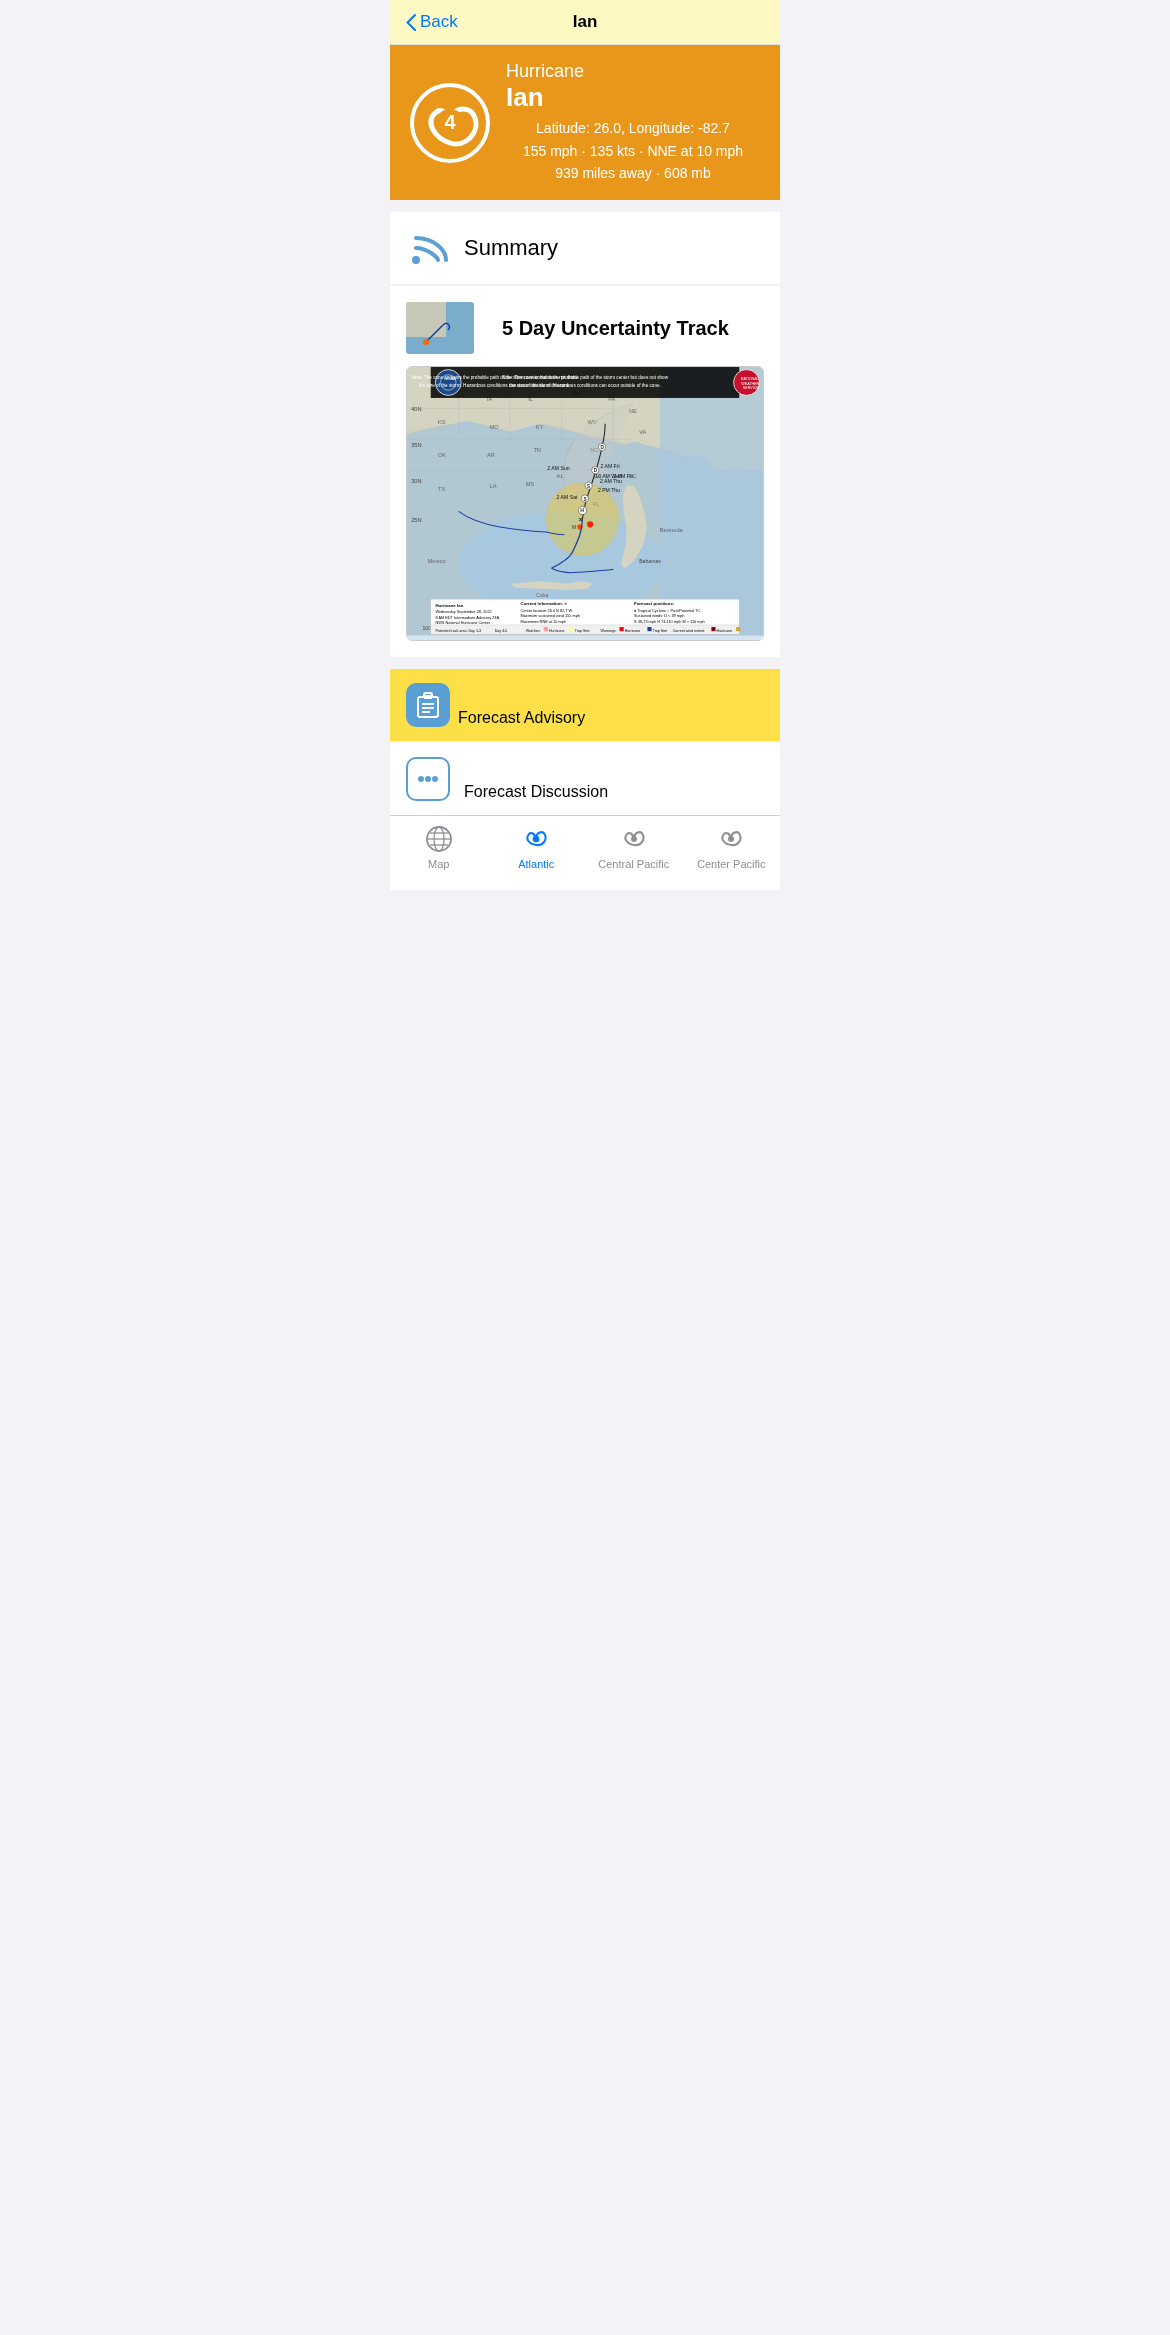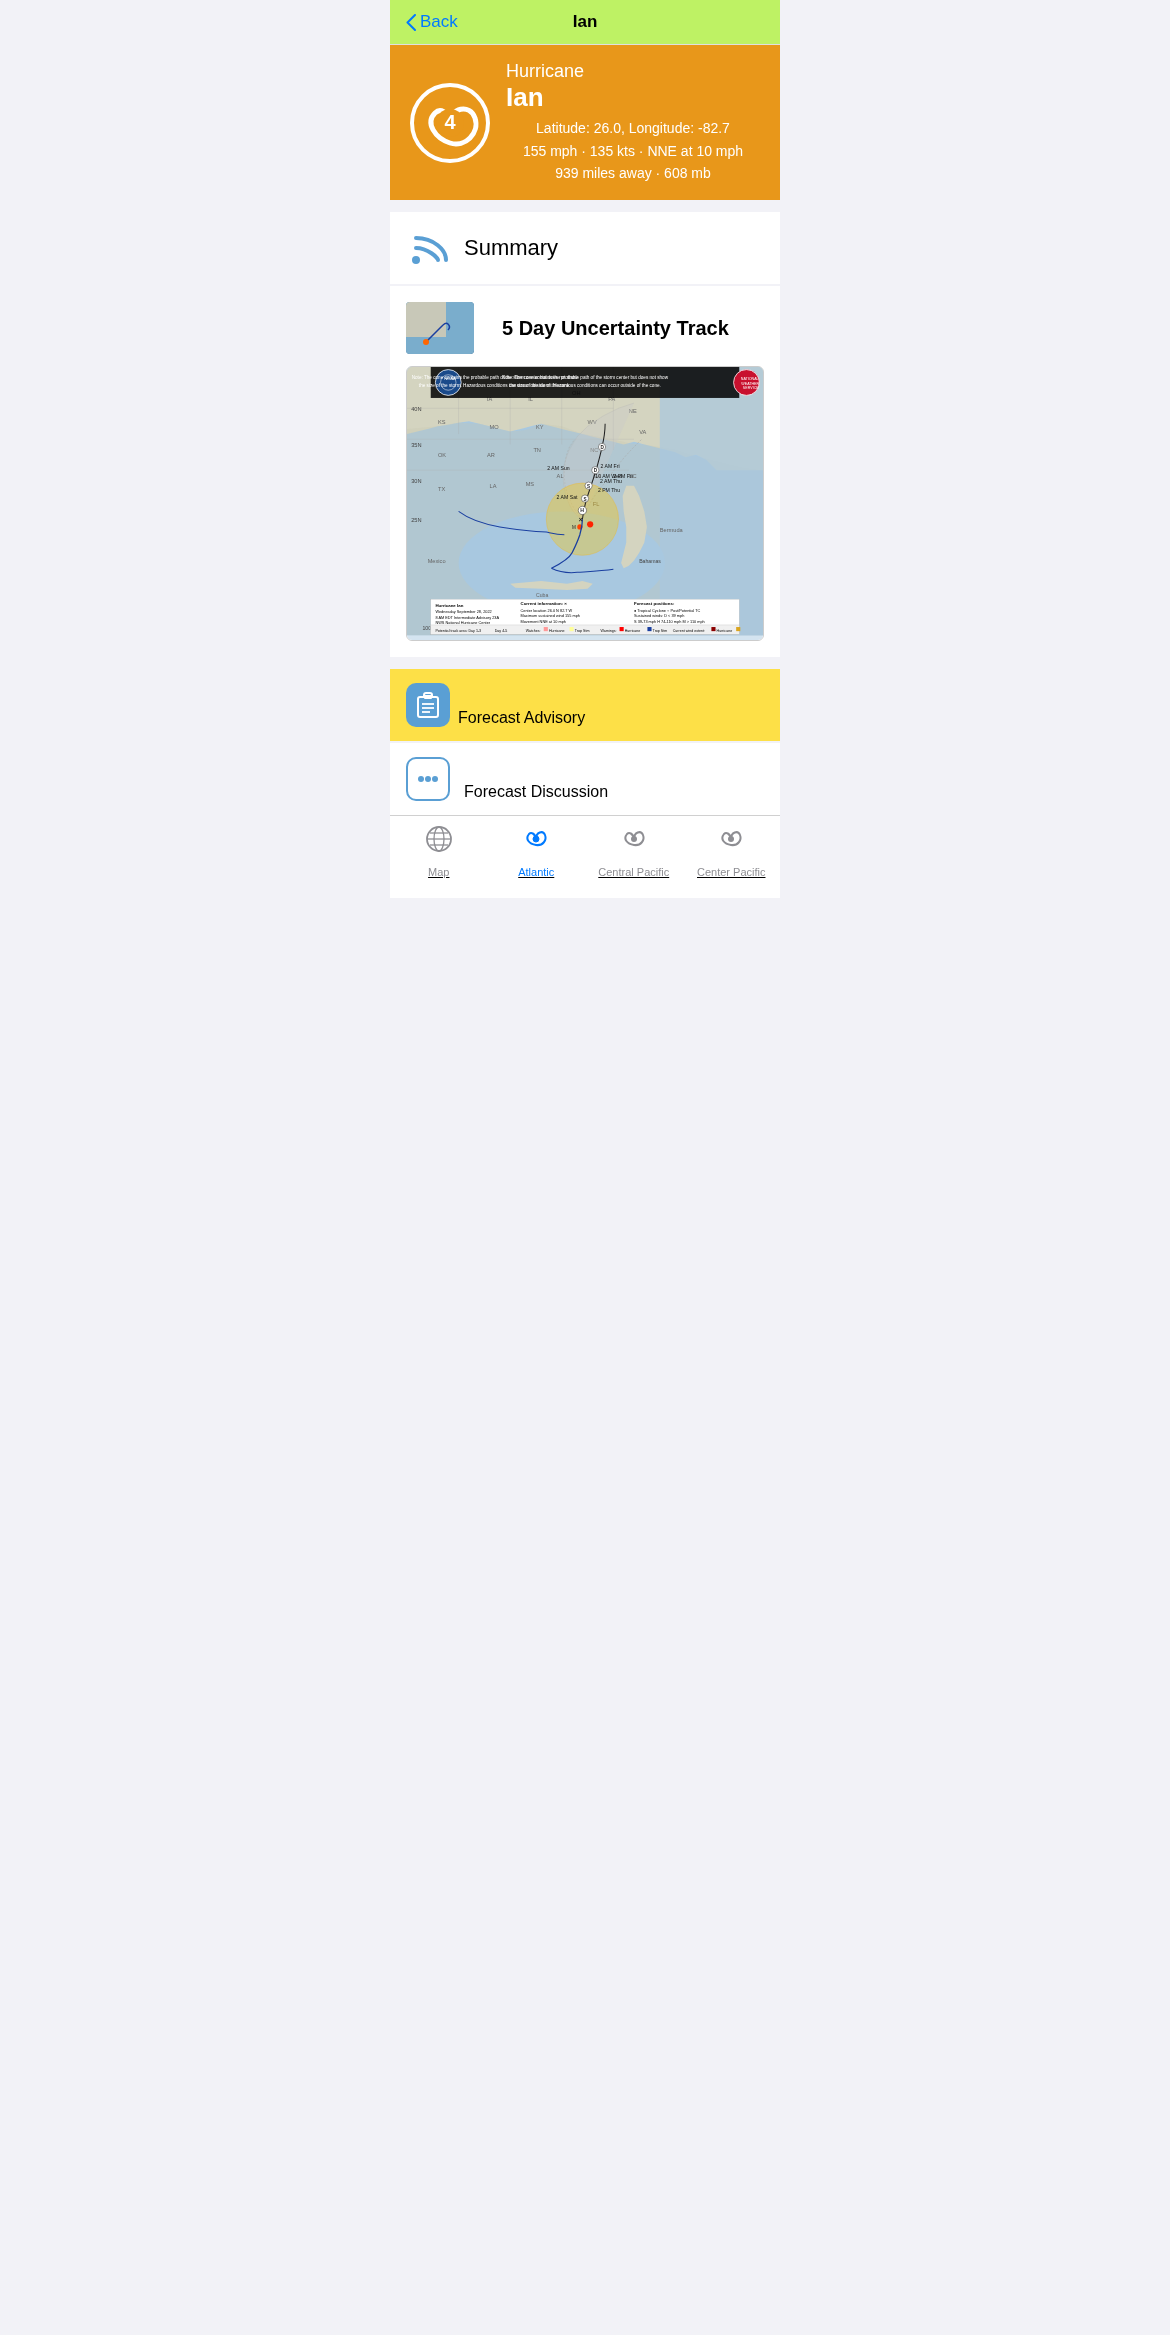--- a/index.html
+++ b/index.html
@@ -8,21 +8,21 @@
       font-family: -apple-system, BlinkMacSystemFont, 'Helvetica Neue', Arial, sans-serif;
       background: #f2f2f7;
       width: 390px;
       margin: 0 auto;
       position: relative;
       overflow-x: hidden;
     }
 
     
     .nav-bar {
-      background: #bef264;
+      background: #fef9c3;
       display: flex;
       align-items: center;
       justify-content: center;
       padding: 12px 16px;
       position: relative;
       border-bottom: 1px solid #e0e0e0;
     }
     .nav-back {
       position: absolute;
       left: 16px;
@@ -191,23 +191,22 @@
       padding: 8px 0 20px 0;
       position: sticky;
       bottom: 0;
       z-index: 100;
     }
     .tab-item {
       flex: 1;
       display: flex;
       flex-direction: column;
       align-items: center;
-      gap: 12px;
+      gap: 4px;
       cursor: pointer;
-      text-decoration: underline;
     }
     .tab-item svg {
       width: 30px;
       height: 30px;
     }
     .tab-label {
       font-size: 11px;
       color: #8e8e93;
     }
     .tab-item.active .tab-label {

